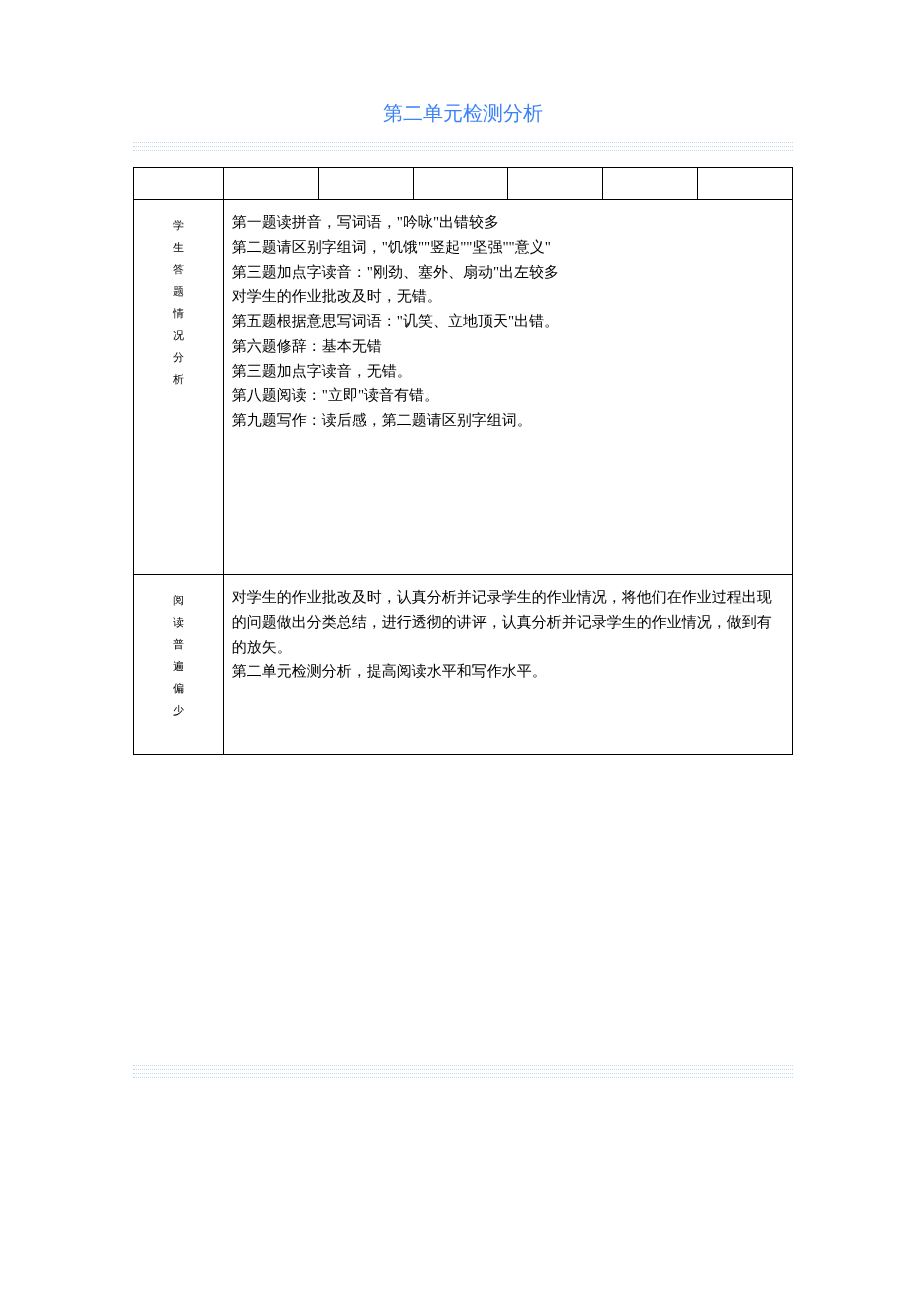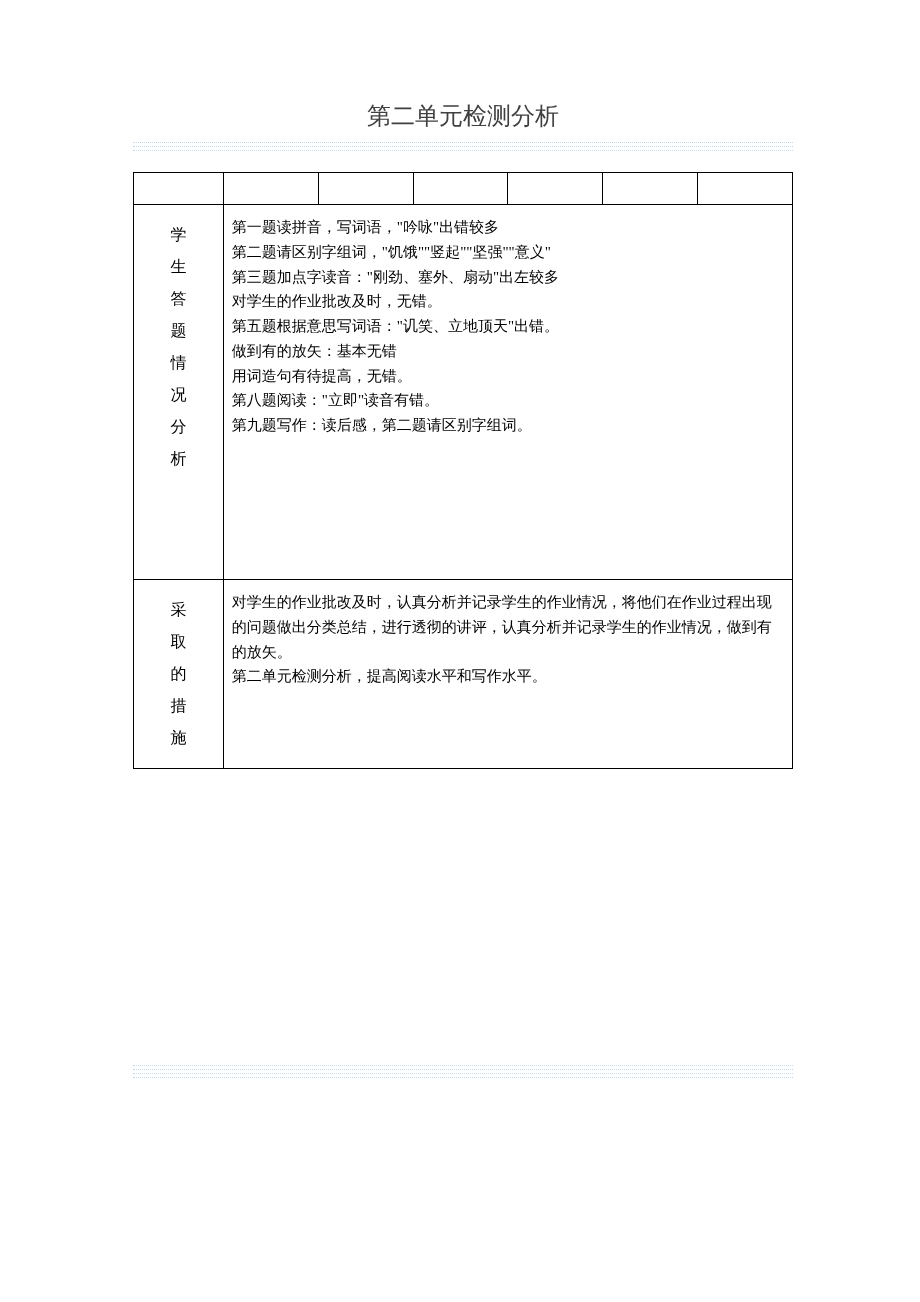--- a/index.html
+++ b/index.html
@@ -9,22 +9,22 @@
     }
     body {
       background: #ffffff;
       font-family: "SimSun", "宋体", serif;
       width: 920px;
       height: 1302px;
       position: relative;
     }
     .page-title {
       text-align: center;
-      font-size: 24px;
-      color: #404040;
+      font-size: 20px;
+      color: #3b82f6;
       font-weight: normal;
       padding-top: 100px;
       padding-bottom: 8px;
       font-family: "SimSun", "宋体", serif;
     }
     .title-wrapper {
       width: 660px;
       margin-left: 133px;
       position: relative;
     }
@@ -48,21 +48,21 @@
       border: 1px solid #000000;
       vertical-align: top;
     }
     .header-row td {
       height: 32px;
     }
     .col-label {
       width: 90px;
       text-align: center;
       vertical-align: middle;
-      font-size: 16px;
+      font-size: 11px;
       padding: 14px 0;
     }
     .col-label .vertical-text {
       display: inline-block;
       width: 1em;
       line-height: 2;
       word-wrap: break-word;
     }
     .content-cell {
       font-size: 15px;
@@ -123,29 +123,29 @@
   <tr class="row-1">
     <td class="col-label">
       <span class="vertical-text">学生答题情况分析</span>
     </td>
     <td class="content-cell" colspan="6">
       <div>第一题读拼音，写词语，"吟咏"出错较多</div>
       <div>第二题请区别字组词，"饥饿""竖起""坚强""意义"</div>
       <div>第三题加点字读音："刚劲、塞外、扇动"出左较多</div>
       <div>对学生的作业批改及时，无错。</div>
       <div>第五题根据意思写词语："讥笑、立地顶天"出错。</div>
-      <div>做到有的放矢：基本无错</div>
-      <div>用词造句有待提高，无错。</div>
+      <div>第六题修辞：基本无错</div>
+      <div>第三题加点字读音，无错。</div>
       <div>第八题阅读："立即"读音有错。</div>
       <div>第九题写作：读后感，第二题请区别字组词。</div>
     </td>
   </tr>
   <tr class="row-3">
     <td class="col-label">
-      <span class="vertical-text">采取的措施</span>
+      <span class="vertical-text">阅读普遍偏少</span>
     </td>
     <td class="content-cell" colspan="6">
       <div>对学生的作业批改及时，认真分析并记录学生的作业情况，将他们在作业过程出现的问题做出分类总结，进行透彻的讲评，认真分析并记录学生的作业情况，做到有的放矢。</div>
       <div>第二单元检测分析，提高阅读水平和写作水平。</div>
     </td>
   </tr>
 </tbody>
   </table>
 
 <div class="bottom-lines">

